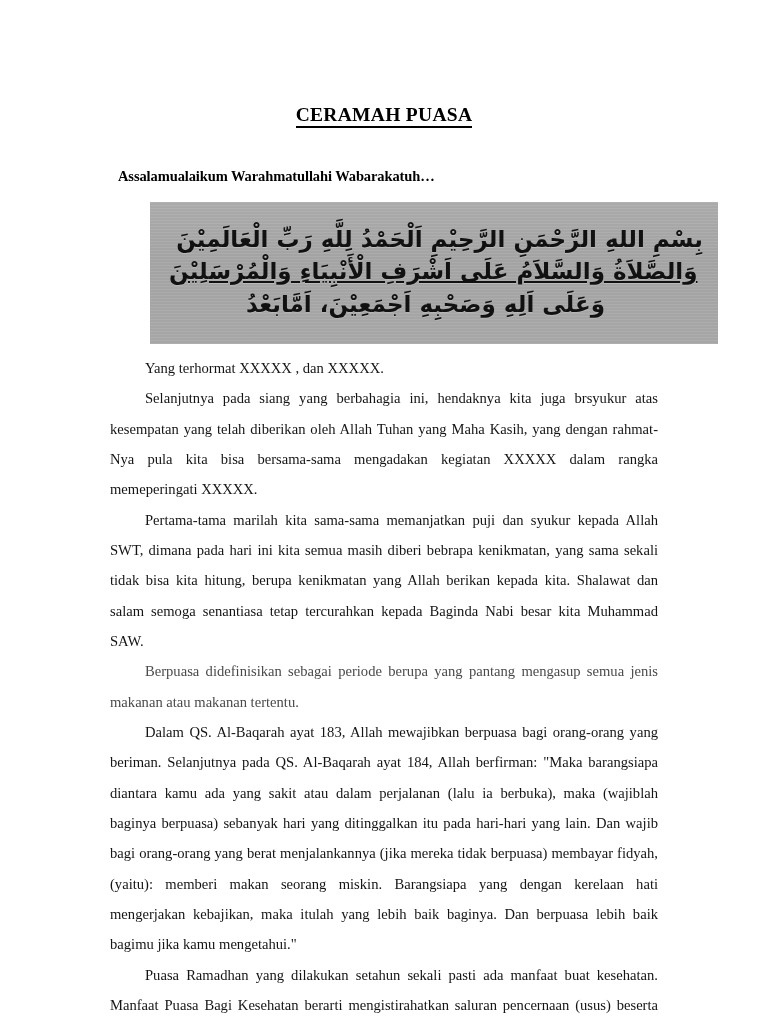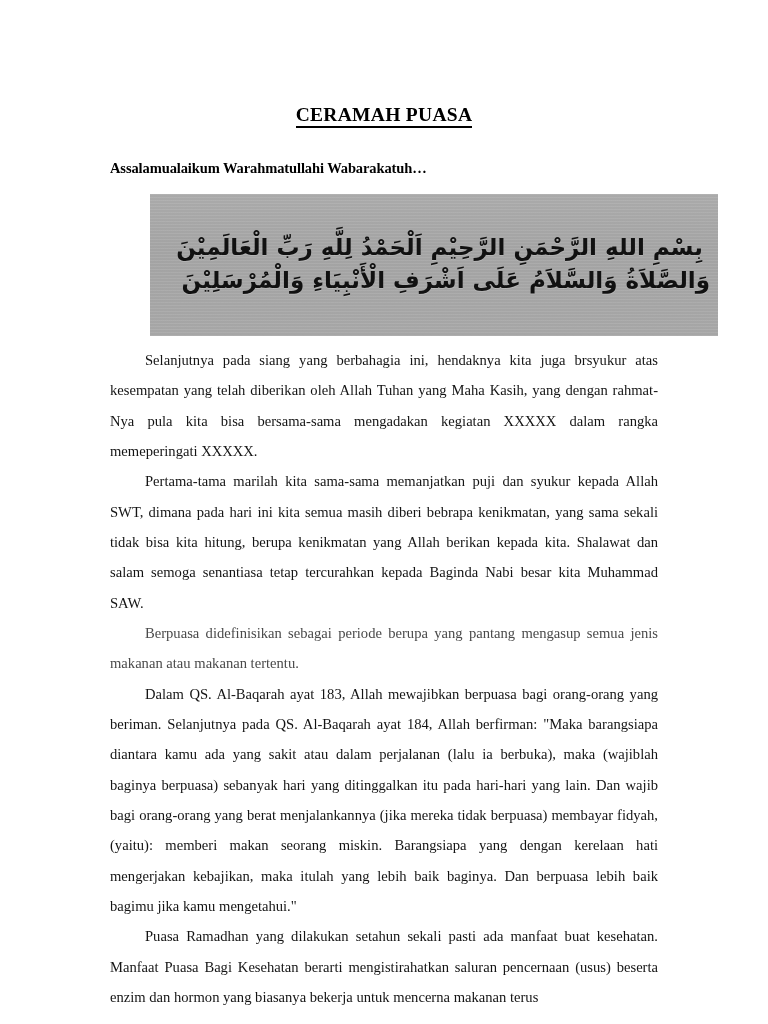--- a/index.html
+++ b/index.html
@@ -44,21 +44,21 @@
     line-height: 1.15;
     color: #000;
   }
   .doc-title .tt-underline {
     border-bottom: 2px solid #000;
     padding-bottom: 1px;
   }
 
   
   .salutation {
-    margin: 0;
+    margin: 8px;
     padding-top: 34px;
     font-size: 14.5px;
     font-weight: bold;
     line-height: 1.2;
     text-align: left;
     letter-spacing: -0.1px;
   }
 
   
   .arabic-block-wrap {
@@ -91,21 +91,21 @@
     unicode-bidi: bidi-override;
     font-family: "DejaVu Sans", "Liberation Sans", sans-serif;
     font-size: 23px;
     font-weight: 700;
     color: #111111;
     line-height: 1.42;
     white-space: nowrap;
     text-shadow: 0 1px 0 rgba(255,255,255,0.18);
   }
   .arabic-line.l1 { text-align: center; }
-  .arabic-line.l2 { text-align: right; }
+  .arabic-line.l2 { text-align: left; text-decoration: underline; }
   .arabic-line.l3 { text-align: center; padding-right: 28px; }
 
   
   .body-text {
     margin-top: 9px;
   }
   .body-text p {
     margin: 0 0 0 0;
     font-size: 14.6px;
     line-height: 2.08;
@@ -128,24 +128,26 @@
   <div class="content">
 
     <h1 class="doc-title"><span class="tt-underline">CERAMAH PUASA</span></h1>
 
     <p class="salutation">Assalamualaikum Warahmatullahi Wabarakatuh…</p>
 
     <div class="arabic-block-wrap">
       <div class="arabic-block">
         <div class="arabic-line l1">بِسْمِ اللهِ الرَّحْمَنِ الرَّحِيْمِ  اَلْحَمْدُ لِلَّهِ رَبِّ الْعَالَمِيْنَ</div>
         <div class="arabic-line l2">وَالصَّلاَةُ وَالسَّلاَمُ عَلَى اَشْرَفِ الْأَنْبِيَاءِ وَالْمُرْسَلِيْنَ</div>
+        <div class="arabic-line l3">وَعَلَى اَلِهِ وَصَحْبِهِ اَجْمَعِيْنَ،  اَمَّابَعْدُ</div>
       </div>
     </div>
 
     <div class="body-text">
+      <p class="indent">Yang terhormat XXXXX   , dan XXXXX.</p>
       <p class="indent">Selanjutnya pada siang yang berbahagia ini, hendaknya kita juga brsyukur atas kesempatan yang telah diberikan oleh Allah Tuhan yang Maha Kasih, yang dengan rahmat-Nya pula kita bisa bersama-sama mengadakan kegiatan XXXXX dalam rangka memeperingati XXXXX.</p>
       <p class="indent">Pertama-tama  marilah kita sama-sama memanjatkan puji dan syukur kepada Allah SWT, dimana pada hari ini kita semua masih diberi bebrapa kenikmatan, yang sama sekali tidak bisa kita hitung, berupa kenikmatan yang Allah berikan kepada kita. Shalawat dan salam semoga senantiasa tetap tercurahkan kepada Baginda Nabi besar kita Muhammad SAW.</p>
       <p class="indent faded">Berpuasa didefinisikan sebagai periode berupa yang pantang mengasup semua jenis makanan atau makanan tertentu.</p>
       <p class="indent">Dalam QS. Al-Baqarah ayat 183, Allah mewajibkan berpuasa bagi orang-orang yang beriman. Selanjutnya pada QS. Al-Baqarah ayat 184, Allah berfirman: "Maka barangsiapa diantara kamu ada yang sakit atau dalam perjalanan (lalu ia berbuka), maka (wajiblah baginya berpuasa) sebanyak hari yang ditinggalkan itu pada hari-hari yang lain. Dan wajib bagi orang-orang yang berat menjalankannya (jika mereka tidak berpuasa) membayar fidyah, (yaitu): memberi makan seorang miskin. Barangsiapa yang dengan kerelaan hati mengerjakan kebajikan, maka itulah yang lebih baik baginya. Dan berpuasa lebih baik bagimu jika kamu mengetahui."</p>
       <p class="indent">Puasa Ramadhan yang dilakukan setahun sekali pasti ada manfaat buat kesehatan. Manfaat Puasa Bagi Kesehatan berarti mengistirahatkan saluran pencernaan (usus) beserta enzim dan hormon yang biasanya bekerja untuk mencerna makanan terus</p>
     </div>
 
   </div>
 </div>
 

